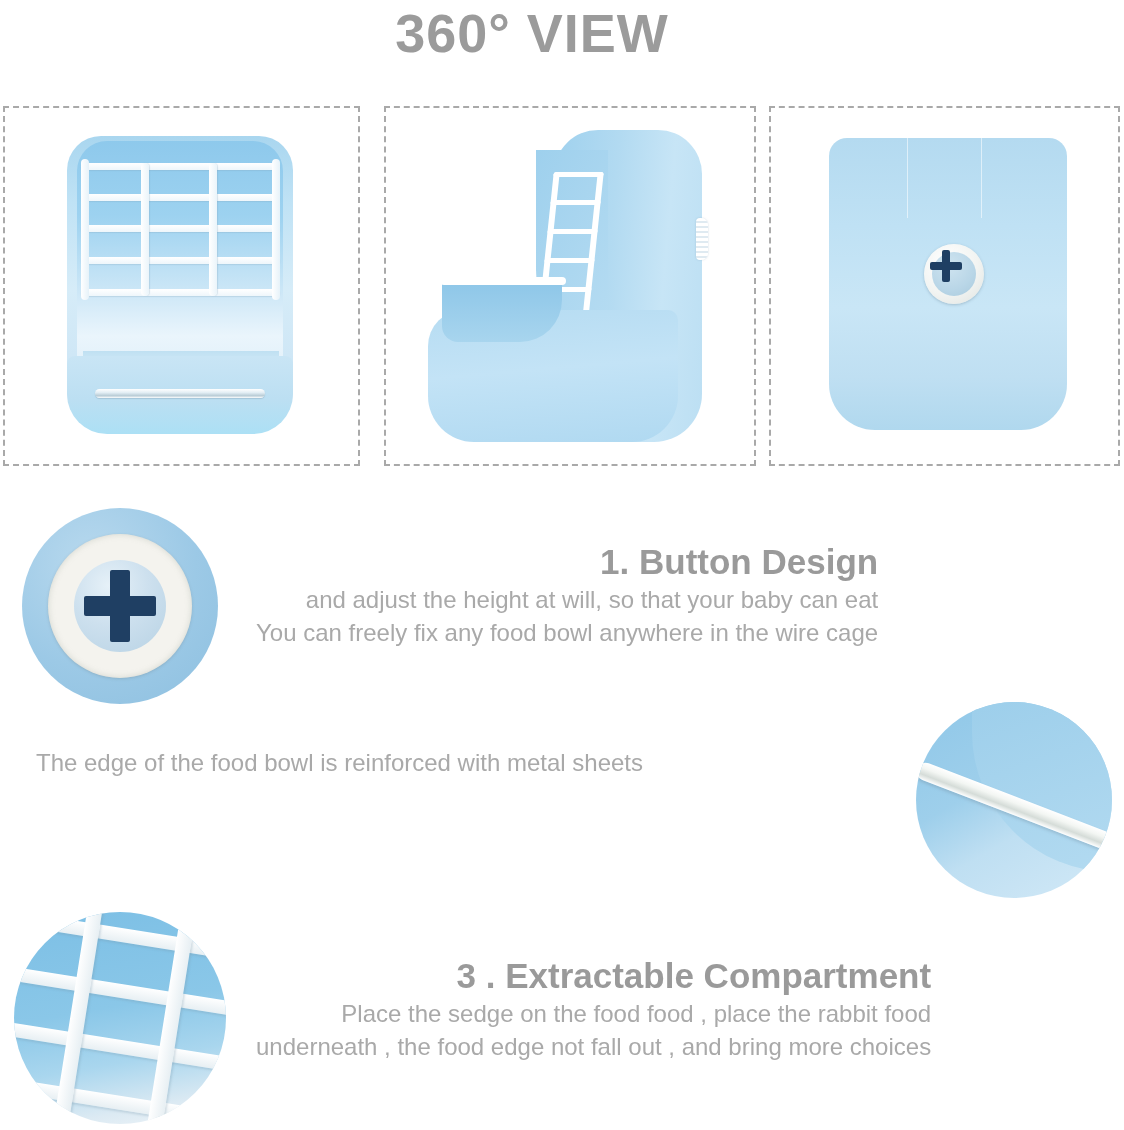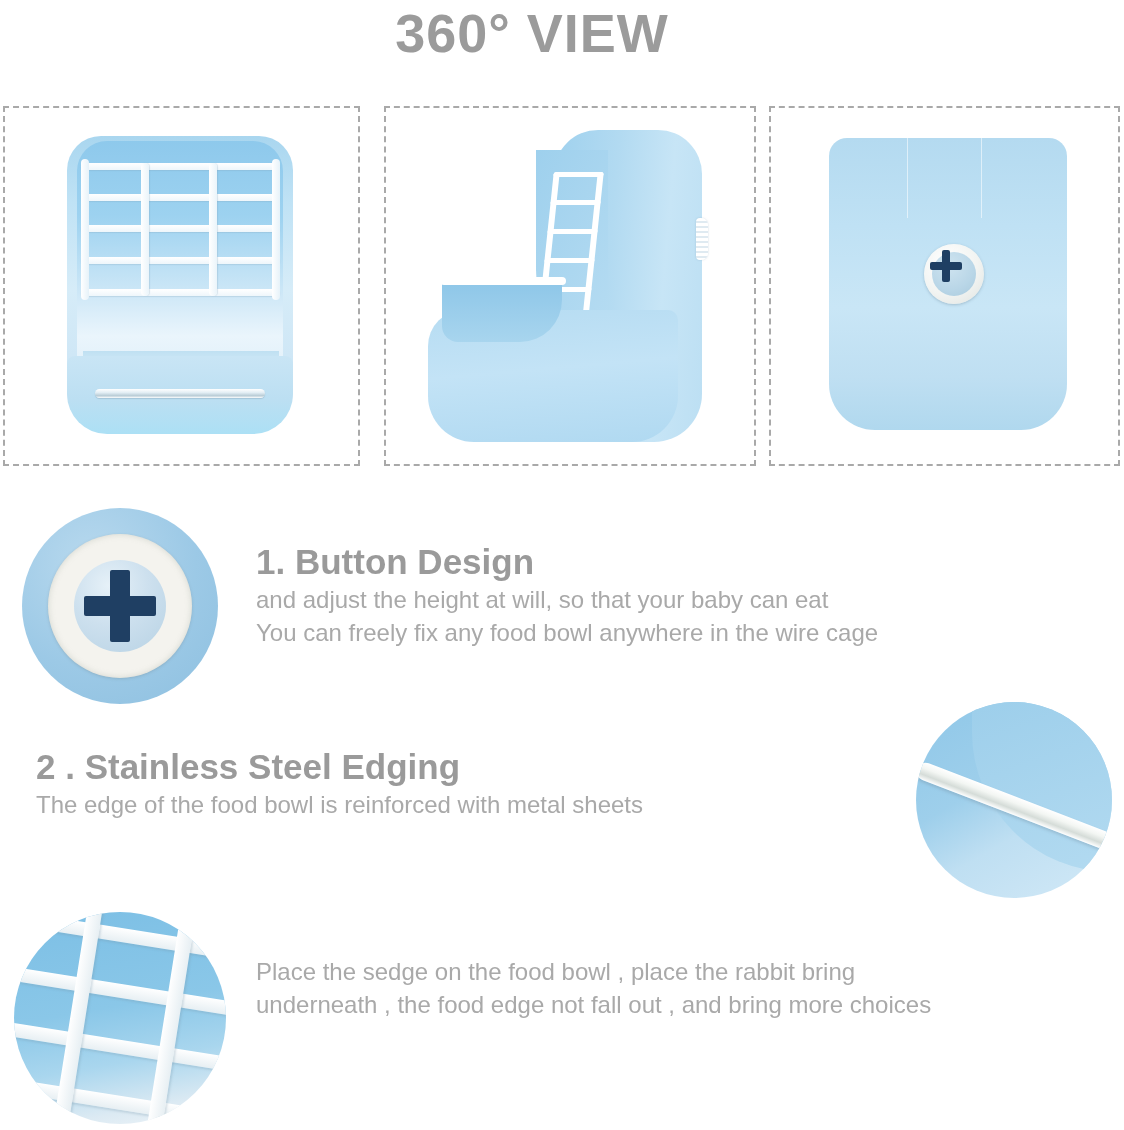--- a/index.html
+++ b/index.html
@@ -198,21 +198,21 @@
     box-shadow: 0 2px 2px rgba(120,150,170,.25);
     transform: rotate(9deg);
   }
   .fc3 .gv {
     position: absolute; top: -30px; width: 15px; height: 300px; border-radius: 7px;
     background: linear-gradient(90deg,#ffffff,#e7eff3);
     box-shadow: 2px 0 2px rgba(120,150,170,.25);
     transform: rotate(9deg);
   }
 
-  .f-text { position: absolute; }
+  .f-text { position: absolute; text-align: right; }
   .f-head {
     font-size: 35px; font-weight: bold; color: #9a9a9a; line-height: 42px;
     white-space: nowrap;
   }
   .f-desc {
     font-size: 24px; color: #a9a9a9; line-height: 33px; white-space: nowrap;
   }
 
   .t1 { left: 256px; top: 541px; }
   .t2 { left: 36px;  top: 746px; }
@@ -293,36 +293,36 @@
     <div class="cross-h"></div>
     <div class="cross-v"></div>
   </div>
   <div class="feature f-text t1">
     <div class="f-head">1. Button Design</div>
     <div class="f-desc">and adjust the height at will, so that your baby can eat</div>
     <div class="f-desc">You can freely fix any food bowl anywhere in the wire cage</div>
   </div>
 
   <div class="feature f-text t2">
-    <div class="f-head">2 . Stainless Steel Edging</div>
     <div class="f-desc">The edge of the food bowl is reinforced with metal sheets</div>
   </div>
   <div class="circ-img fc2">
     <div class="bg"></div>
     <div class="swoop"></div>
     <div class="strip"></div>
   </div>
 
   <div class="circ-img fc3">
     <div class="bg"></div>
     <div class="gh" style="top:18px"></div>
     <div class="gh" style="top:74px"></div>
     <div class="gh" style="top:130px"></div>
     <div class="gh" style="top:186px"></div>
     <div class="gv" style="left:54px"></div>
     <div class="gv" style="left:148px"></div>
   </div>
   <div class="feature f-text t3">
-    <div class="f-desc">Place the sedge on the food bowl , place the rabbit bring</div>
+    <div class="f-head">3 . Extractable Compartment</div>
+    <div class="f-desc">Place the sedge on the food food , place the rabbit food</div>
     <div class="f-desc">underneath , the food edge not fall out , and bring more choices</div>
   </div>
 
 </div>
 
 </body></html>

